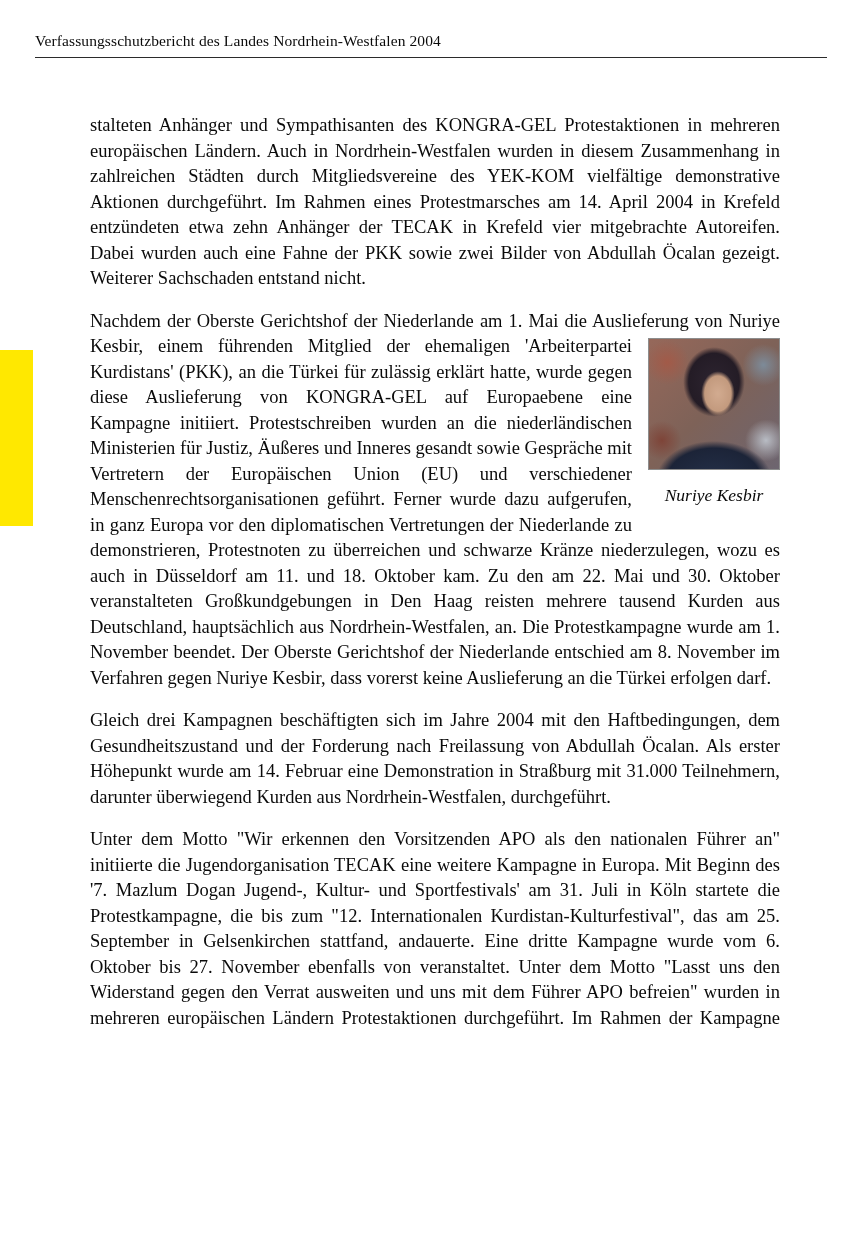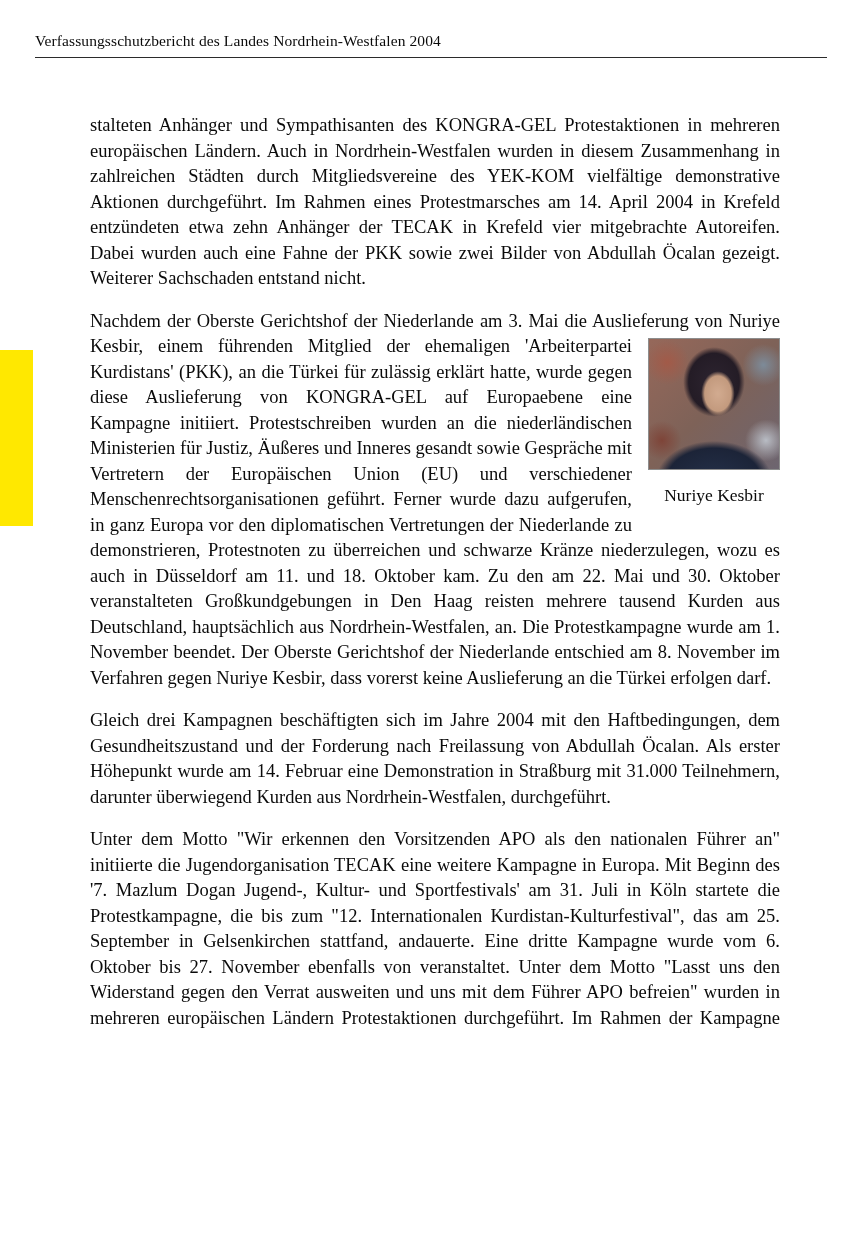--- a/index.html
+++ b/index.html
@@ -48,20 +48,21 @@
       radial-gradient(ellipse 78px 52px at 50% 108%, #243049 0%, #1c2438 60%, rgba(28,36,56,0) 74%),
       radial-gradient(circle 32px at 14% 18%, #a25a48 0%, rgba(162,90,72,0) 70%),
       radial-gradient(circle 30px at 88% 20%, #7d8b99 0%, rgba(125,139,153,0) 70%),
       radial-gradient(circle 30px at 90% 78%, #b8bcc4 0%, rgba(184,188,196,0) 70%),
       radial-gradient(circle 28px at 10% 78%, #7e4438 0%, rgba(126,68,56,0) 70%),
       linear-gradient(135deg, #96685a 0%, #7e6258 50%, #6d6570 100%);
   }
   .caption {
     display: block;
     margin-top: 15px;
+    font-style: italic;
     font-size: 17.5px;
     text-align: center;
     line-height: 21px;
   }
 
   
   .footer-rule { position: absolute; left: 35px; right: 35px; top: 1178px; }
   .page-number { position: absolute; left: 20px; top: 1184px; font-size: 11px; }
 </style>
 </head>
@@ -72,21 +73,21 @@
   <div class="yellow-marker"></div>
 
   <div class="header">
     <div class="header-title">Verfassungsschutzbericht des Landes Nordrhein-Westfalen 2004</div>
     <div class="rule"></div>
   </div>
 
   <div class="content">
     <p>stalteten Anhänger und Sympathisanten des KONGRA-GEL Protestaktionen in mehreren europäischen Ländern. Auch in Nordrhein-Westfalen wurden in diesem Zusammenhang in zahlreichen Städten durch Mitgliedsvereine des YEK-KOM vielfältige demonstrative Aktionen durchgeführt. Im Rahmen eines Protestmarsches am 14. April 2004 in Krefeld entzündeten etwa zehn Anhänger der TECAK in Krefeld vier mitgebrachte Autoreifen. Dabei wurden auch eine Fahne der PKK sowie zwei Bilder von Abdullah Öcalan gezeigt. Weiterer Sachschaden entstand nicht.</p>
 
-    <p><span>Nachdem der Oberste Gerichtshof der Niederlande am 3. Mai die Auslieferung von </span><span class="figure">
+    <p><span>Nachdem der Oberste Gerichtshof der Niederlande am 1. Mai die Auslieferung von </span><span class="figure">
           <span class="photo"></span>
           <span class="caption">Nuriye Kesbir</span>
         </span><span>Nuriye Kesbir, einem führenden Mitglied der ehemaligen 'Arbeiterpartei Kurdistans' (PKK), an die Türkei für zulässig erklärt hatte, wurde gegen diese Auslieferung von KONGRA-GEL auf Europaebene eine Kampagne initiiert. Protestschreiben wurden an die niederländischen Ministerien für Justiz, Äußeres und Inneres gesandt sowie Gespräche mit Vertretern der Europäischen Union (EU) und verschiedener Menschenrechtsorganisationen geführt. Ferner wurde dazu aufgerufen, in ganz Europa vor den diplomatischen Vertretungen der Niederlande zu demonstrieren, Protestnoten zu überreichen und schwarze Kränze niederzulegen, wozu es auch in Düsseldorf am 11. und 18. Oktober kam. Zu den am 22. Mai und 30. Oktober veranstalteten Großkundgebungen in Den Haag reisten mehrere tausend Kurden aus Deutschland, hauptsächlich aus Nordrhein-Westfalen, an. Die Protestkampagne wurde am 1. November beendet. Der Oberste Gerichtshof der Niederlande entschied am 8. November im Verfahren gegen Nuriye Kesbir, dass vorerst keine Auslieferung an die Türkei erfolgen darf.</span></p>
 
     <p>Gleich drei Kampagnen beschäftigten sich im Jahre 2004 mit den Haftbedingungen, dem Gesundheitszustand und der Forderung nach Freilassung von Abdullah Öcalan. Als erster Höhepunkt wurde am 14. Februar eine Demonstration in Straßburg mit 31.000 Teilnehmern, darunter überwiegend Kurden aus Nordrhein-Westfalen, durchgeführt.</p>
 
     <p>Unter dem Motto "Wir erkennen den Vorsitzenden APO als den nationalen Führer an" initiierte die Jugendorganisation TECAK eine weitere Kampagne in Europa. Mit Beginn des '7. Mazlum Dogan Jugend-, Kultur- und Sportfestivals' am 31. Juli in Köln startete die Protestkampagne, die bis zum "12. Internationalen Kurdistan-Kulturfestival", das am 25. September in Gelsenkirchen stattfand, andauerte. Eine dritte Kampagne wurde vom 6. Oktober bis 27. November ebenfalls von veranstaltet. Unter dem Motto "Lasst uns den Widerstand gegen den Verrat ausweiten und uns mit dem Führer APO befreien" wurden in mehreren europäischen Ländern Protestaktionen durchgeführt. Im Rahmen der Kampagne kam es unter anderem auch zu "Aktionen des zivi-</p>
   </div>
 
   <div class="rule footer-rule"></div>

